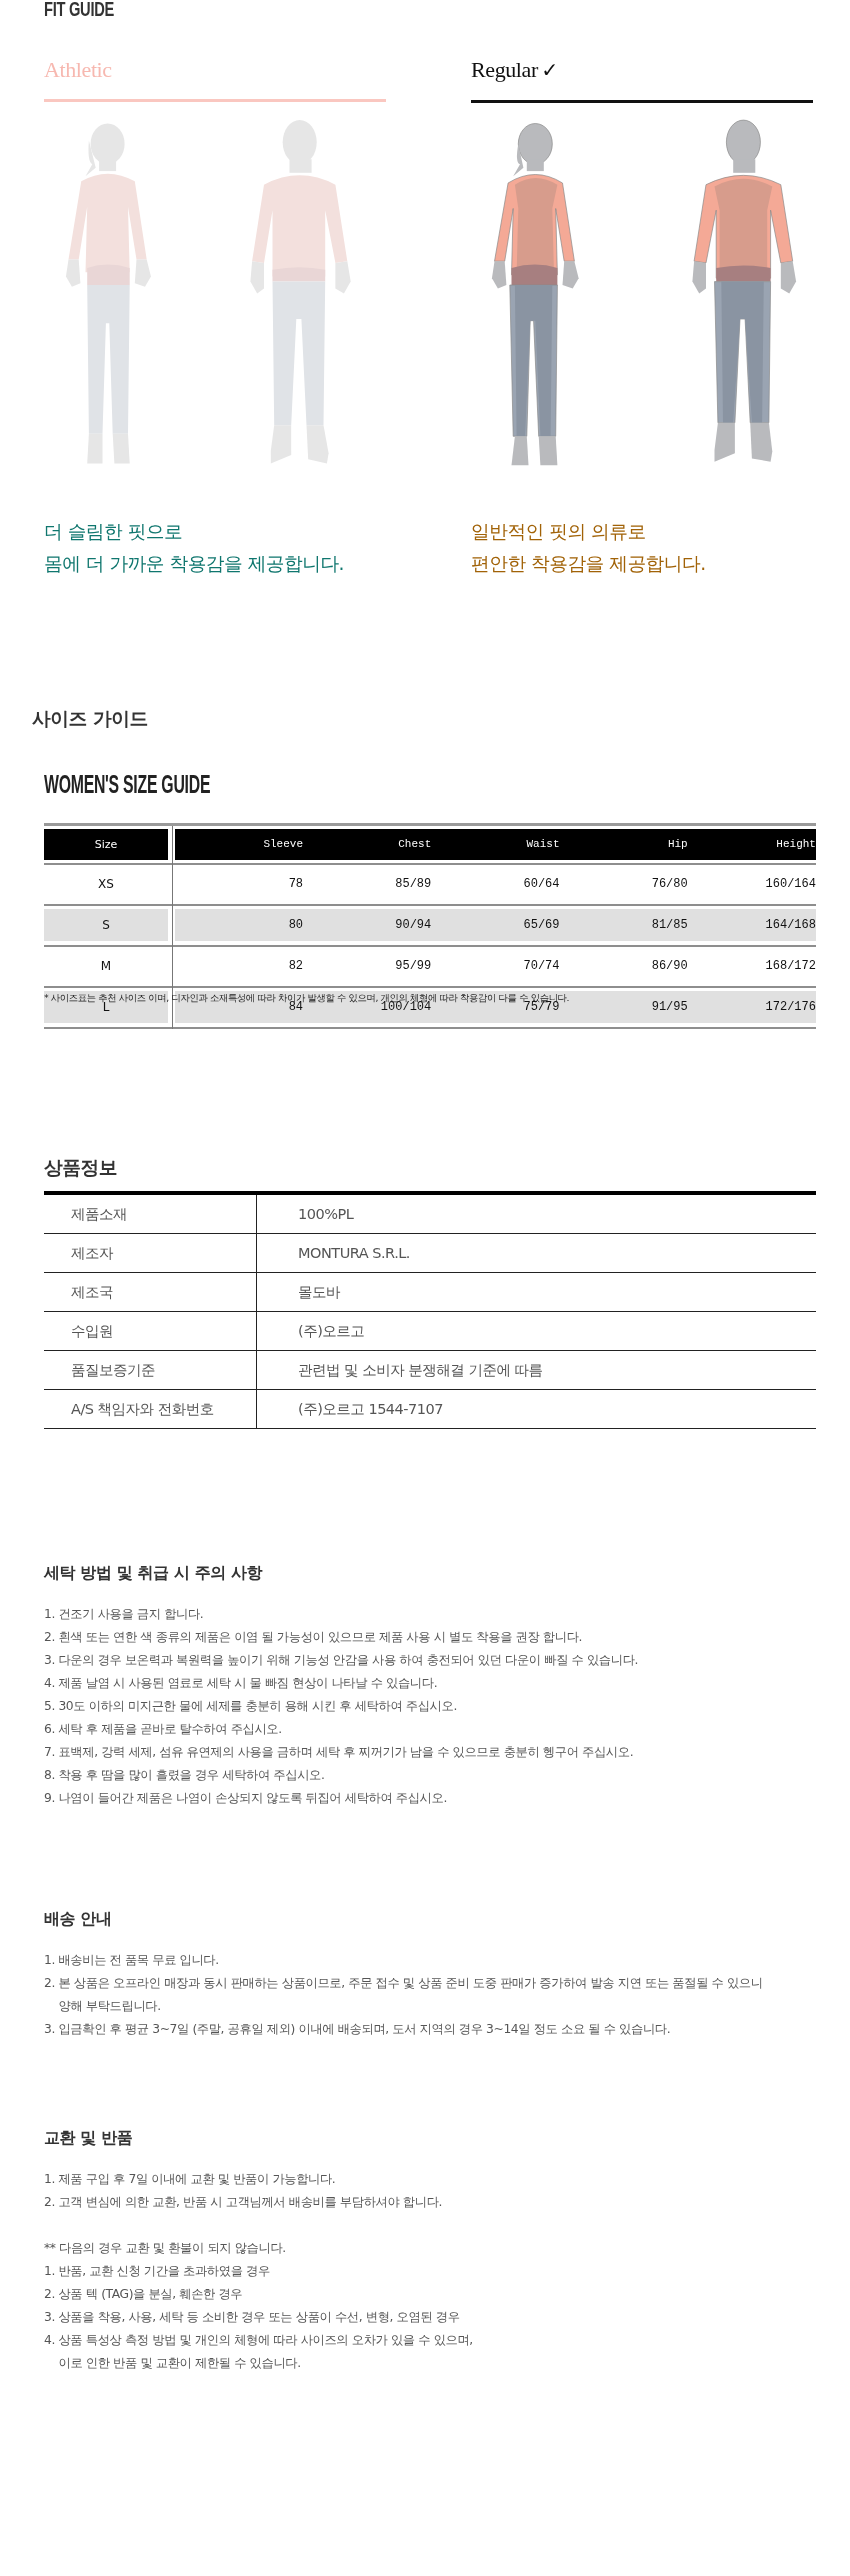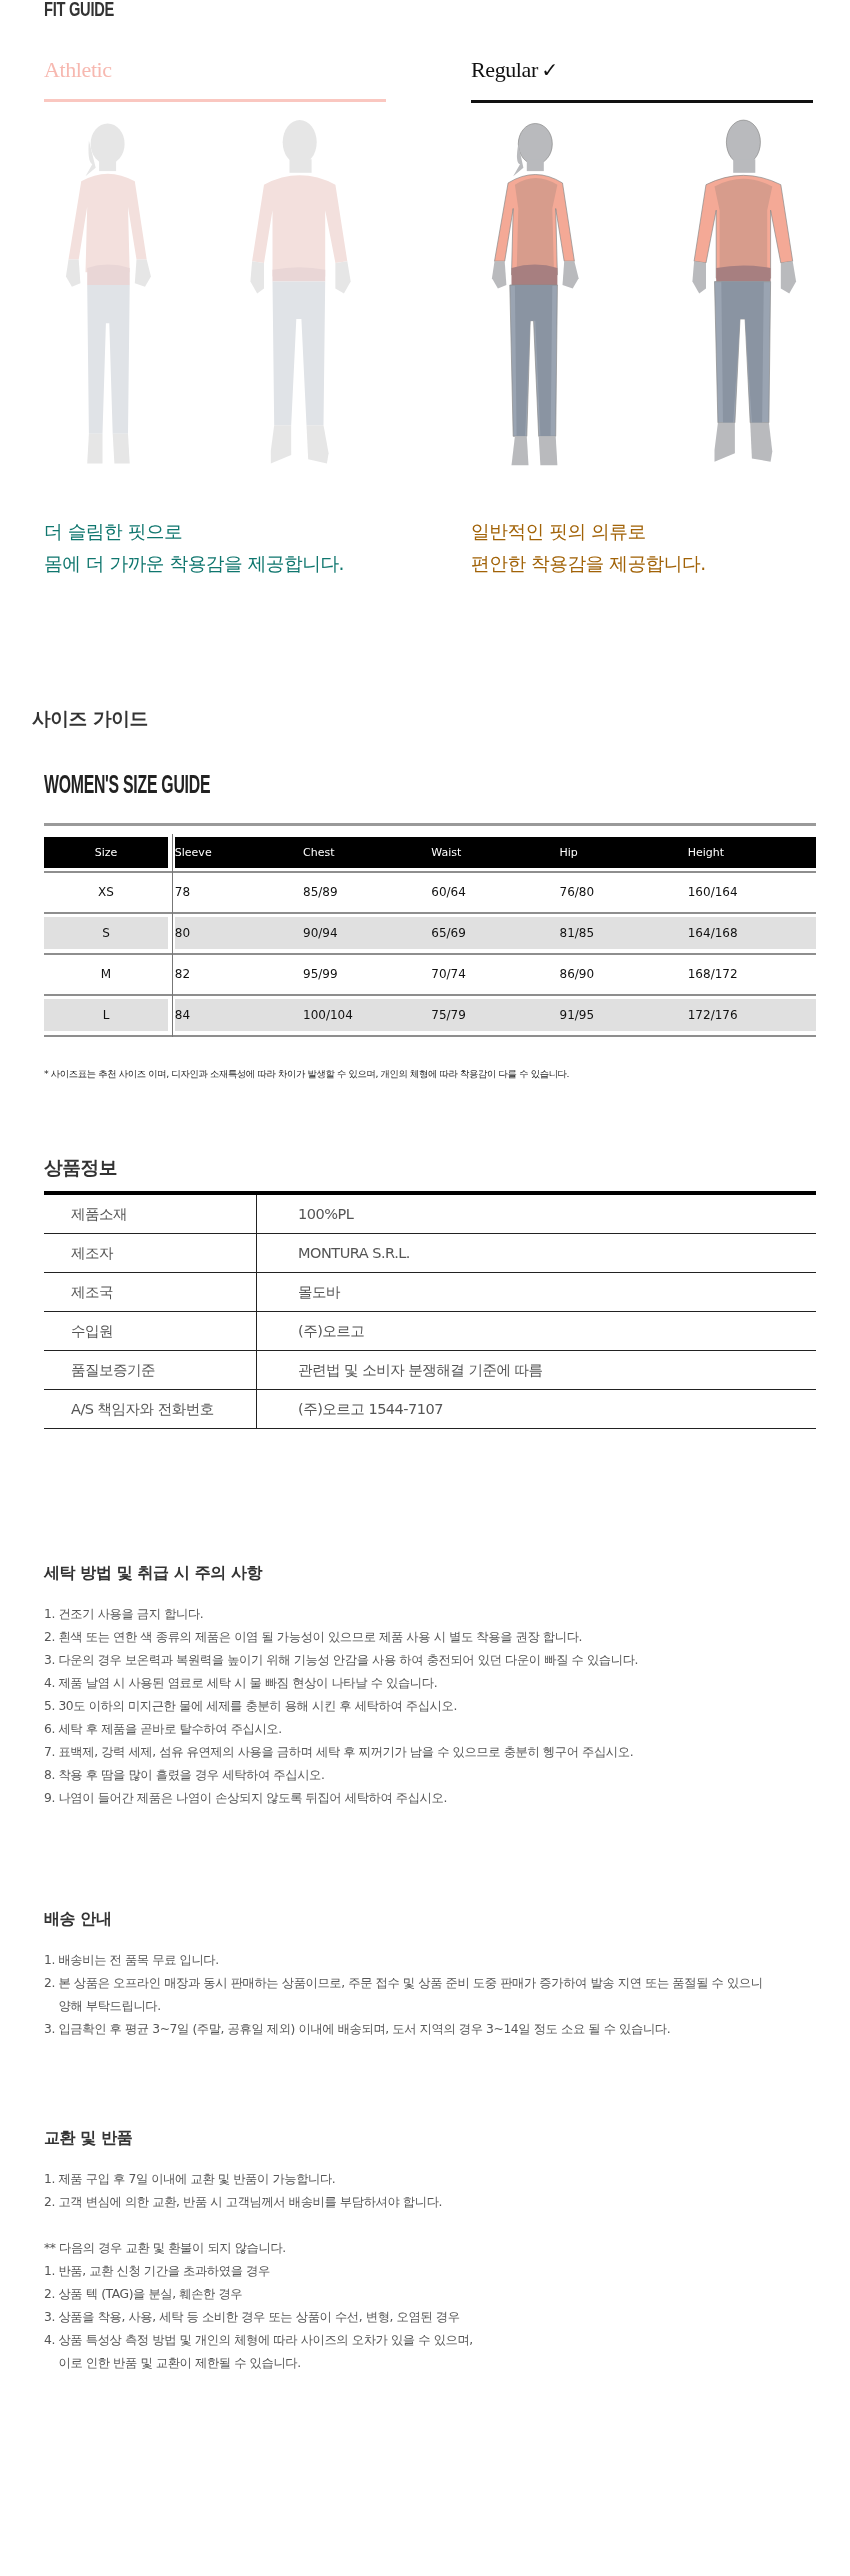--- a/index.html
+++ b/index.html
@@ -30,31 +30,31 @@
     
     .section-kr { font-size: 18.7px; font-weight: bold; color: #333; letter-spacing: -0.4px; }
     .size-title { left: 32px; top: 706px; }
     .women-title { left: 44px; top: 770px; font-family: "Liberation Sans", sans-serif; font-weight: bold; font-size: 25.5px; color: #222; transform: scaleX(0.62); transform-origin: left top; letter-spacing: -0.4px; }
 
     .size-table { left: 44px; top: 823px; width: 772px; }
     .size-table .toprule { height: 2.6px; background: #9a9a9a; margin-bottom: 0; }
     .size-row { display: flex; height: 41px; position: relative; border-bottom: 2.6px solid #8e8e8e; }
     .size-row .c-size { width: 124px; margin-right: 6.8px; display: flex; align-items: center; justify-content: center; font-size: 12px; }
     .size-row .c-rest { flex: 1; display: flex; align-items: center; }
-    .size-row .c-rest span { flex: 1; text-align: left; font-size: 12px; }
+    .size-row .c-rest span { flex: 1; text-align: right; font-size: 12px; font-family: Liberation Mono, monospace; }
     .size-row .divider { position: absolute; left: 128px; top: -2.6px; bottom: -2.6px; width: 0.9px; background: #777; }
-    .size-row.head { height: 36px; margin-top: 11px; border-bottom: 2.6px solid #8e8e8e; }
+    .size-row.head { height: 36px; margin-top: 3px; border-bottom: 2.6px solid #8e8e8e; }
     .size-row.head .c-size, .size-row.head .c-rest { background: #000; color: #fff; height: 31px; margin-top: 0; }
     .size-row.head .c-rest span { color: #fff; font-size: 11px; }
     .size-row.head .c-size { font-size: 11px; }
     .size-row .cellwrap { display: flex; width: 100%; height: 100%; padding: 3.4px 0; }
     .size-row.alt .c-size, .size-row.alt .c-rest { background: #e0e0e0; }
     .size-row .c-size, .size-row .c-rest { color: #111; }
 
-    .size-note { left: 44px; top: 1068px; font-size: 9.4px; color: #222; letter-spacing: -0.4px; }
+    .size-note { left: 44px; top: 992px; font-size: 9.4px; color: #222; letter-spacing: -0.4px; }
 
     
     .info-title { left: 44px; top: 1155px; }
     .info-table { left: 44px; top: 1191px; width: 772px; border-top: 4.3px solid #000; }
     .info-row { display: flex; height: 39px; border-bottom: 0.9px solid #222; }
     .info-row .k { width: 213px; border-right: 0.9px solid #222; padding-left: 27px; display: flex; align-items: center; font-size: 14.5px; color: #555; letter-spacing: -0.5px; }
     .info-row .v { flex: 1; padding-left: 41px; display: flex; align-items: center; font-size: 14.5px; color: #555; letter-spacing: -0.5px; }
 
     
     .text-section { left: 44px; width: 774px; }

